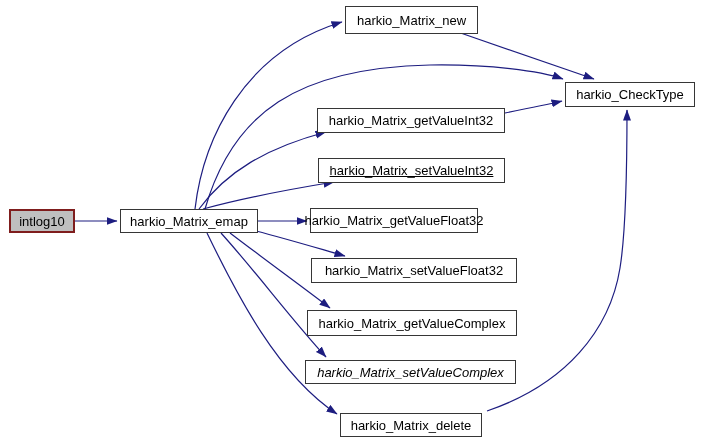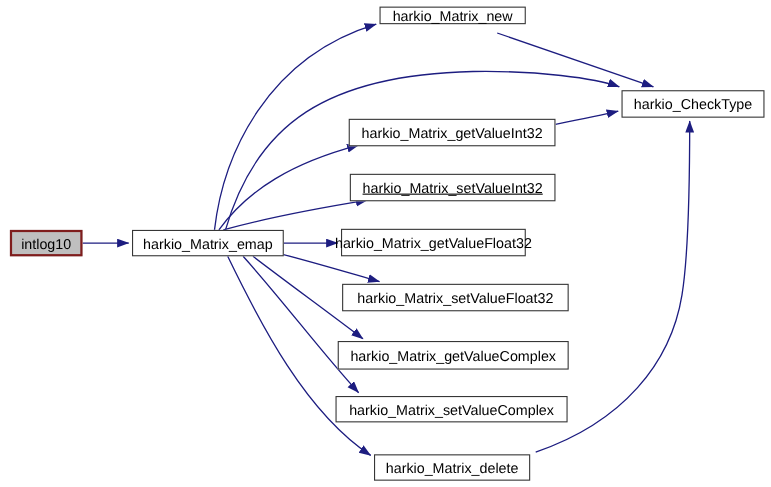--- a/index.html
+++ b/index.html
@@ -65,31 +65,31 @@
       <path d="M452,30 L594,79" marker-end="url(#arrow)"></path>
       <path d="M505,113 C525,109 545,105 562,101" marker-end="url(#arrow)"></path>
       <path d="M487,411 C566,384 610,330 620,268 C627,225 627,150 627,110" marker-end="url(#arrow)"></path>
     </g>
   </svg>
 
   <div class="node highlight" style="left:9px;   top:209px; width:66px;  height:24px;">intlog10</div>
 
   <div class="node" style="left:120px; top:209px; width:138px; height:24px;">harkio_Matrix_emap</div>
 
-  <div class="node" style="left:345px; top:6px;   width:133px; height:16px;">harkio_Matrix_new</div>
+  <div class="node" style="left:345px; top:6px;   width:133px; height:28px;">harkio_Matrix_new</div>
 
   <div class="node" style="left:565px; top:82px;  width:130px; height:25px;">harkio_CheckType</div>
 
   <div class="node" style="left:317px; top:108px; width:188px; height:25px;">harkio_Matrix_getValueInt32</div>
 
   <div class="node" style="left:318px; top:158px; width:187px; height:25px;text-decoration:underline;">harkio_Matrix_setValueInt32</div>
 
   <div class="node" style="left:310px; top:208px; width:168px; height:25px;">harkio_Matrix_getValueFloat32</div>
 
   <div class="node" style="left:311px; top:258px; width:206px; height:25px;">harkio_Matrix_setValueFloat32</div>
 
   <div class="node" style="left:307px; top:310px; width:210px; height:26px;">harkio_Matrix_getValueComplex</div>
 
-  <div class="node" style="left:305px; top:360px; width:211px; height:24px;">harkio_Matrix_setValueComplex</div>
+  <div class="node" style="left:305px; top:360px; width:211px; height:24px;font-style:italic;">harkio_Matrix_setValueComplex</div>
 
   <div class="node" style="left:340px; top:413px; width:142px; height:24px;">harkio_Matrix_delete</div>
 
 </div>
 
 </body></html>

